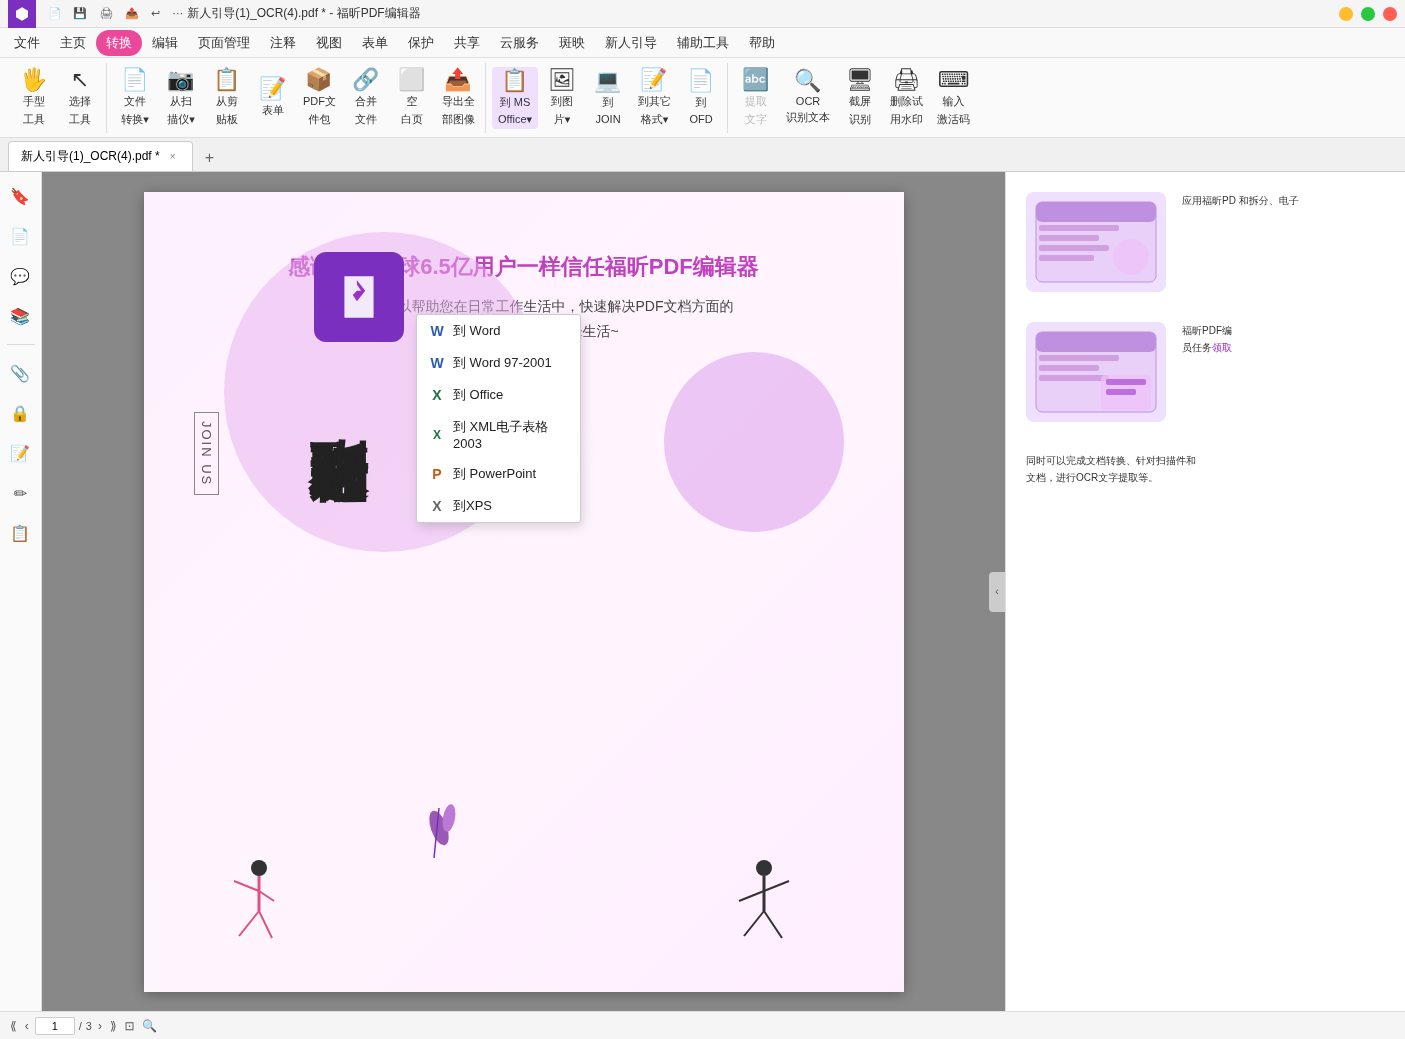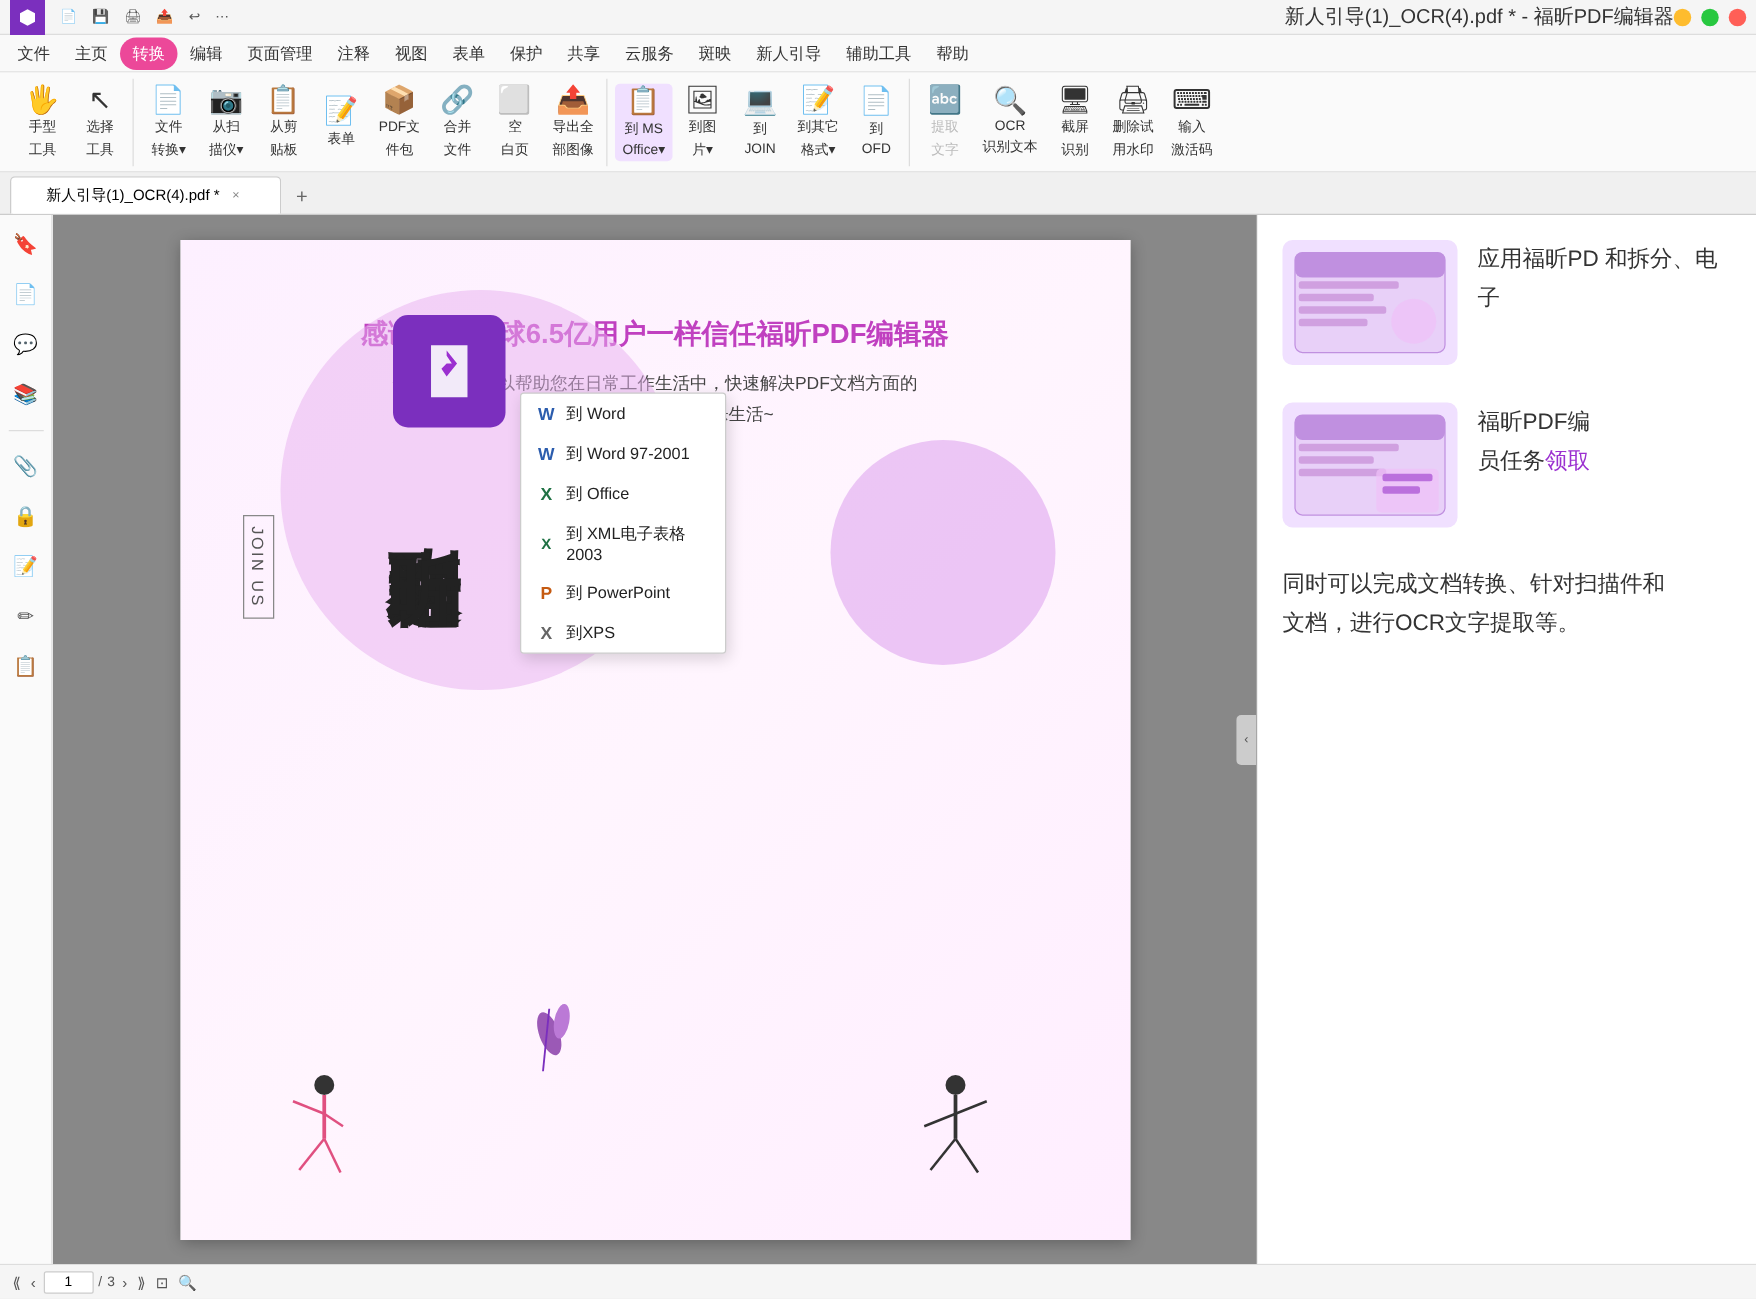--- a/index.html
+++ b/index.html
@@ -19,21 +19,21 @@
       background: #7b2fbe;
       display: flex; align-items: center; justify-content: center;
       margin-right: 8px;
     }
     .title-bar-logo svg { width: 16px; height: 16px; fill: white; }
     .title-bar-tools { display: flex; gap: 4px; align-items: center; }
     .title-bar-tools span {
       font-size: 11px; color: #555; cursor: pointer; padding: 2px 4px;
     }
     .title-text {
-      flex: 1; text-align: right; font-size: 16px; color: #333;
+      flex: 1; text-align: left; font-size: 12px; color: #333;
     }
     .window-controls { display: flex; gap: 8px; margin-left: auto; }
     .window-btn { width: 14px; height: 14px; border-radius: 50%; cursor: pointer; }
     .win-close { background: #ff5f57; }
     .win-min { background: #febc2e; }
     .win-max { background: #28c840; }
 
     
     .menu-bar {
       height: 30px;
@@ -101,21 +101,21 @@
       background: #f0f0f0;
       display: flex;
       align-items: flex-end;
       padding: 0 8px;
       border-bottom: 1px solid #ccc;
     }
     .tab {
       display: flex;
       align-items: center;
       gap: 6px;
-      padding: 6px 28px;
+      padding: 6px 12px;
       background: white;
       border: 1px solid #ccc;
       border-bottom: none;
       border-radius: 4px 4px 0 0;
       font-size: 12px;
       cursor: pointer;
       margin-right: 4px;
     }
     .tab-close {
       width: 14px; height: 14px;
@@ -307,21 +307,21 @@
       background: #f0e0ff;
       border-radius: 8px;
       flex-shrink: 0;
       position: relative;
       overflow: hidden;
       display: flex;
       align-items: center;
       justify-content: center;
     }
     .feature-text {
-      font-size: 18px;
+      font-size: 10px;
       color: #333;
       line-height: 1.7;
     }
     .feature-text a { color: #9b30d0; text-decoration: none; }
 
     
     .collapse-arrow {
       position: absolute;
       right: 400px;
       top: 50%;

